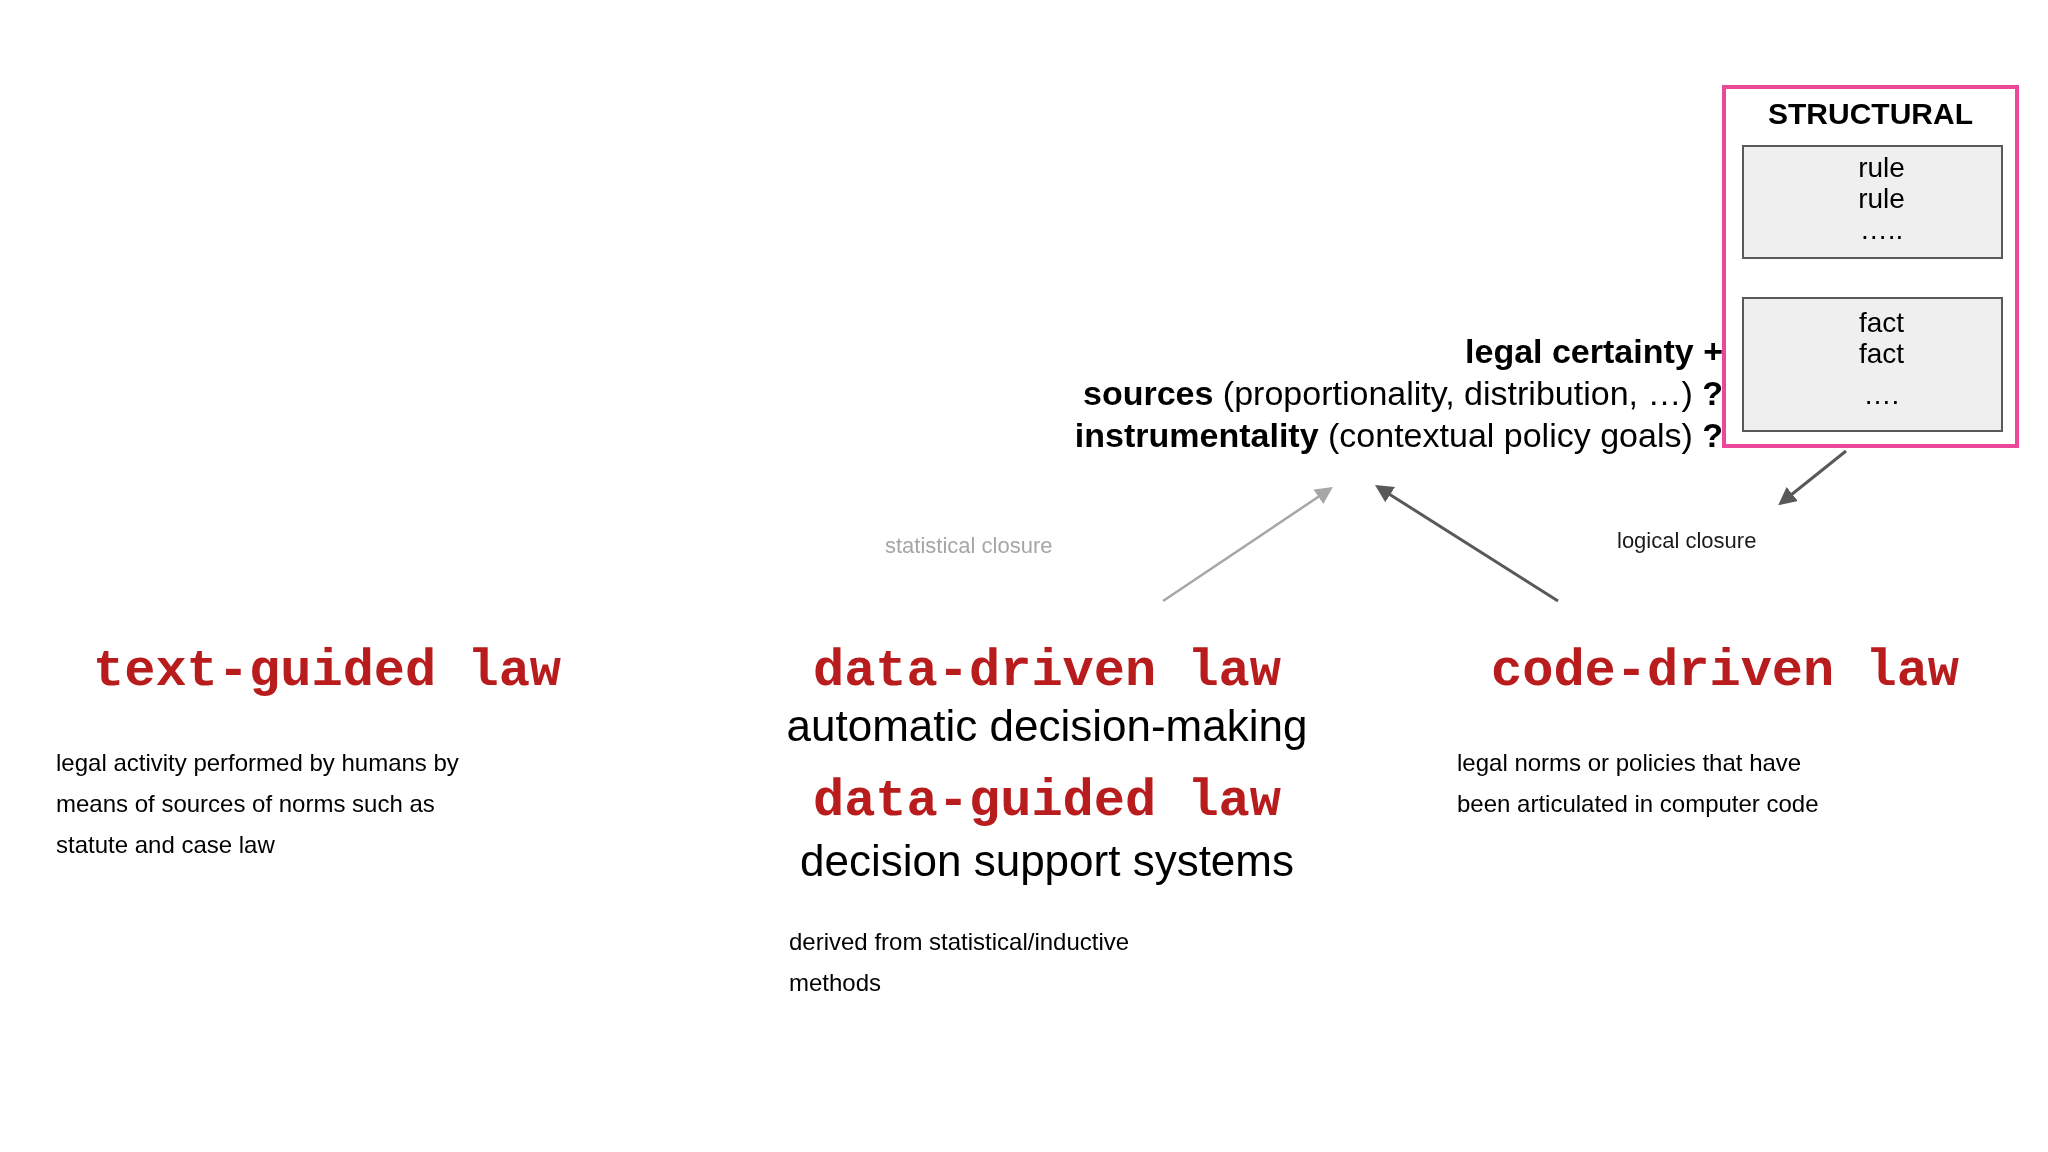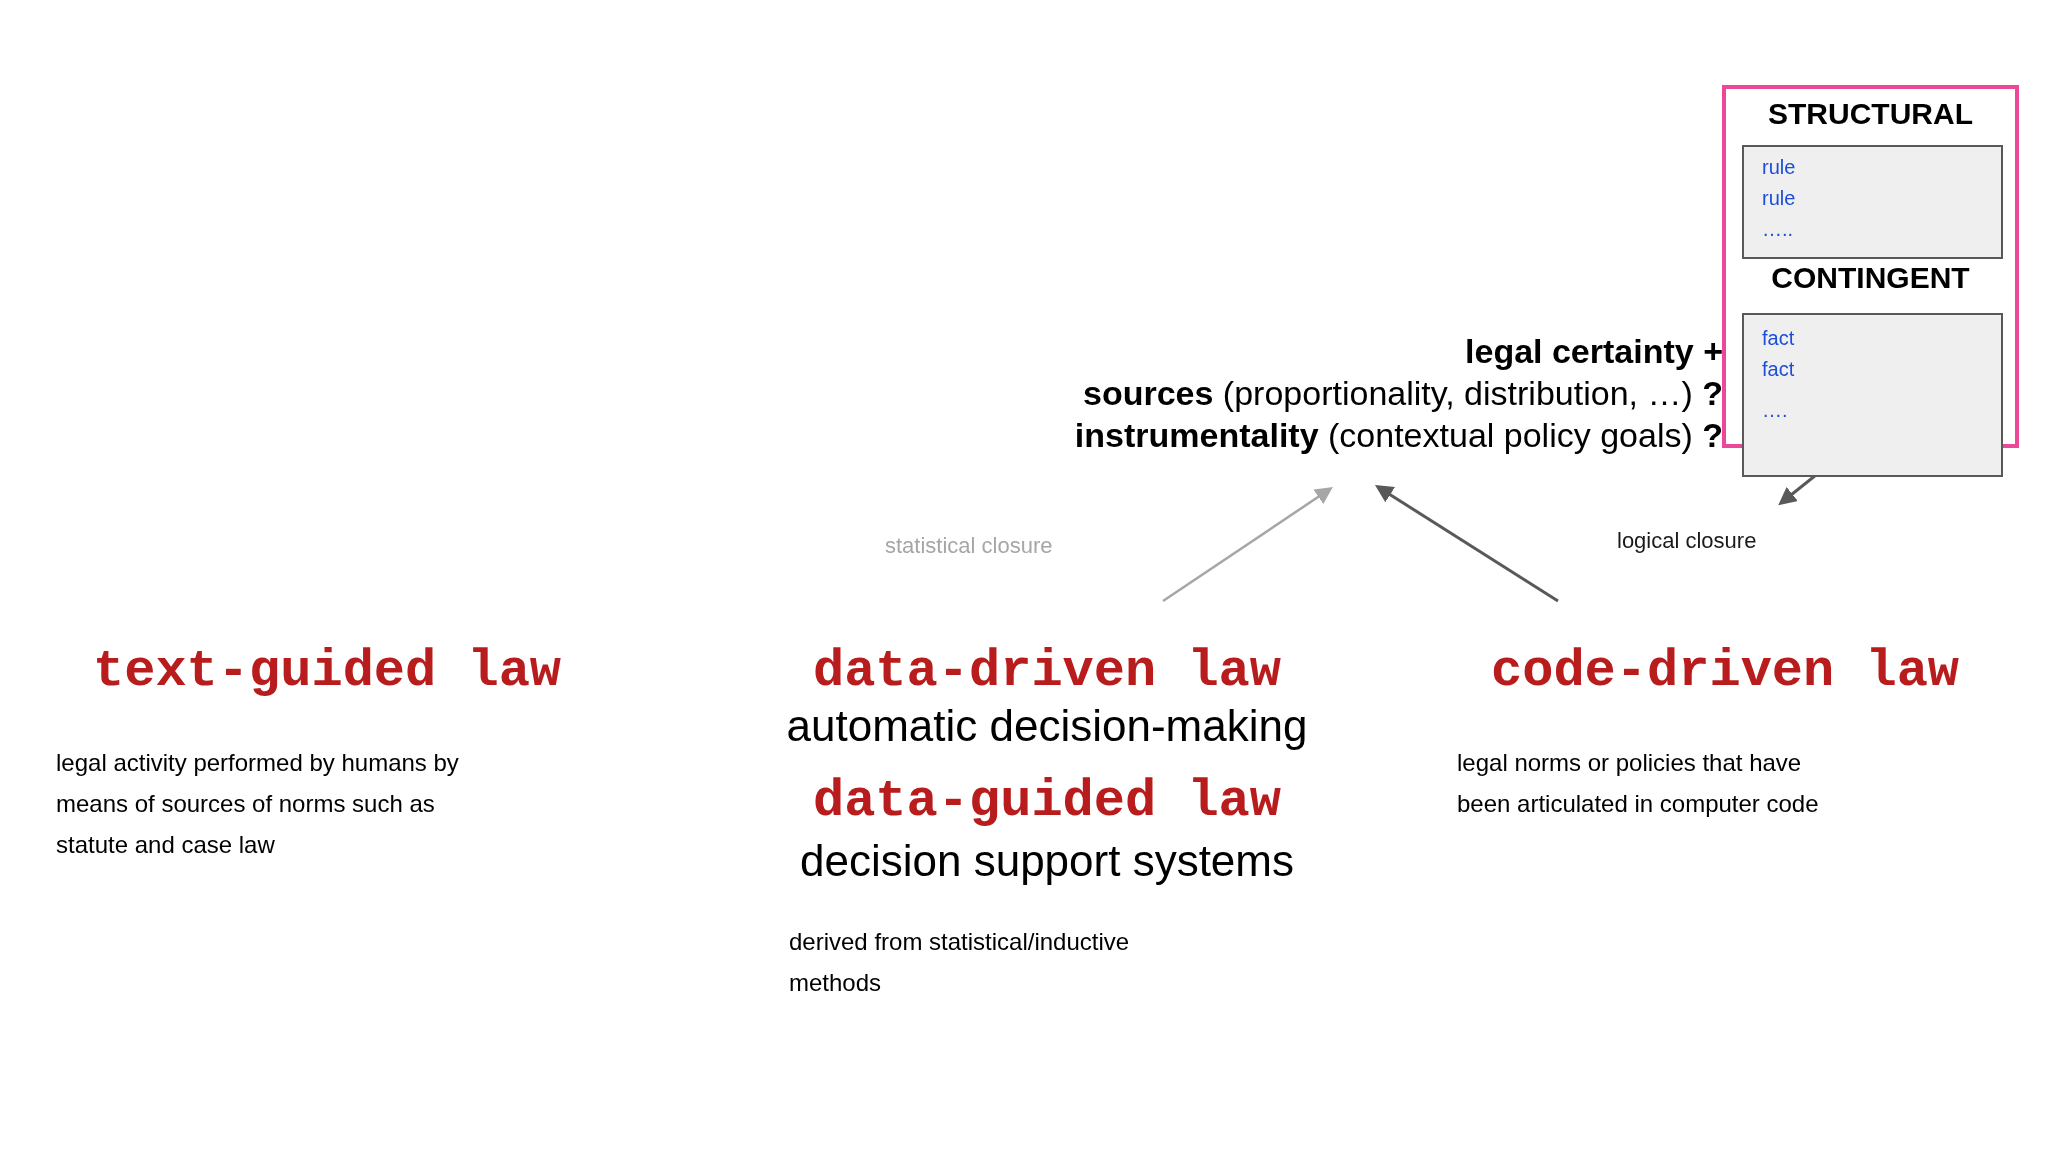--- a/index.html
+++ b/index.html
@@ -65,23 +65,24 @@
     white-space:nowrap;
     color:#000000;
   }
   .kbox-inner{
     position:absolute;
     left:16px;width:261px;
     background:#efefef;
     border:2px solid #595959;
     box-sizing:border-box;
     padding:5px 0 0 18px;
-    font-size:20px;
+    font-size:28px;
     line-height:31px;
-    color:#1d4ed8;
+    color:#000000;
+    text-align:center;
   }
   svg.arrows{
     position:absolute;left:0;top:0;width:2048px;height:1152px;
     pointer-events:none;
   }
   .arrow-gray{stroke:#a6a6a6;}
   .arrow-dark{stroke:#595959;}
 </style>
 </head>
 <body>
@@ -135,21 +136,20 @@
     <div>been articulated in computer code</div>
   </div>
 
   <div class="abs kbox">
     <div class="kbox-header" style="top:8px;">STRUCTURAL</div>
     <div class="kbox-inner" style="top:56px;height:114px;">
       <div>rule</div>
       <div>rule</div>
       <div>…..</div>
     </div>
-    <div class="kbox-header" style="top:172px;">CONTINGENT</div>
-    <div class="kbox-inner" style="top:224px;height:164px;padding-top:8px;">
+    <div class="kbox-inner" style="top:208px;height:135px;padding-top:8px;">
       <div>fact</div>
       <div>fact</div>
       <div style="margin-top:10px;">….</div>
     </div>
   </div>
 
 </div>
 
 </body></html>

